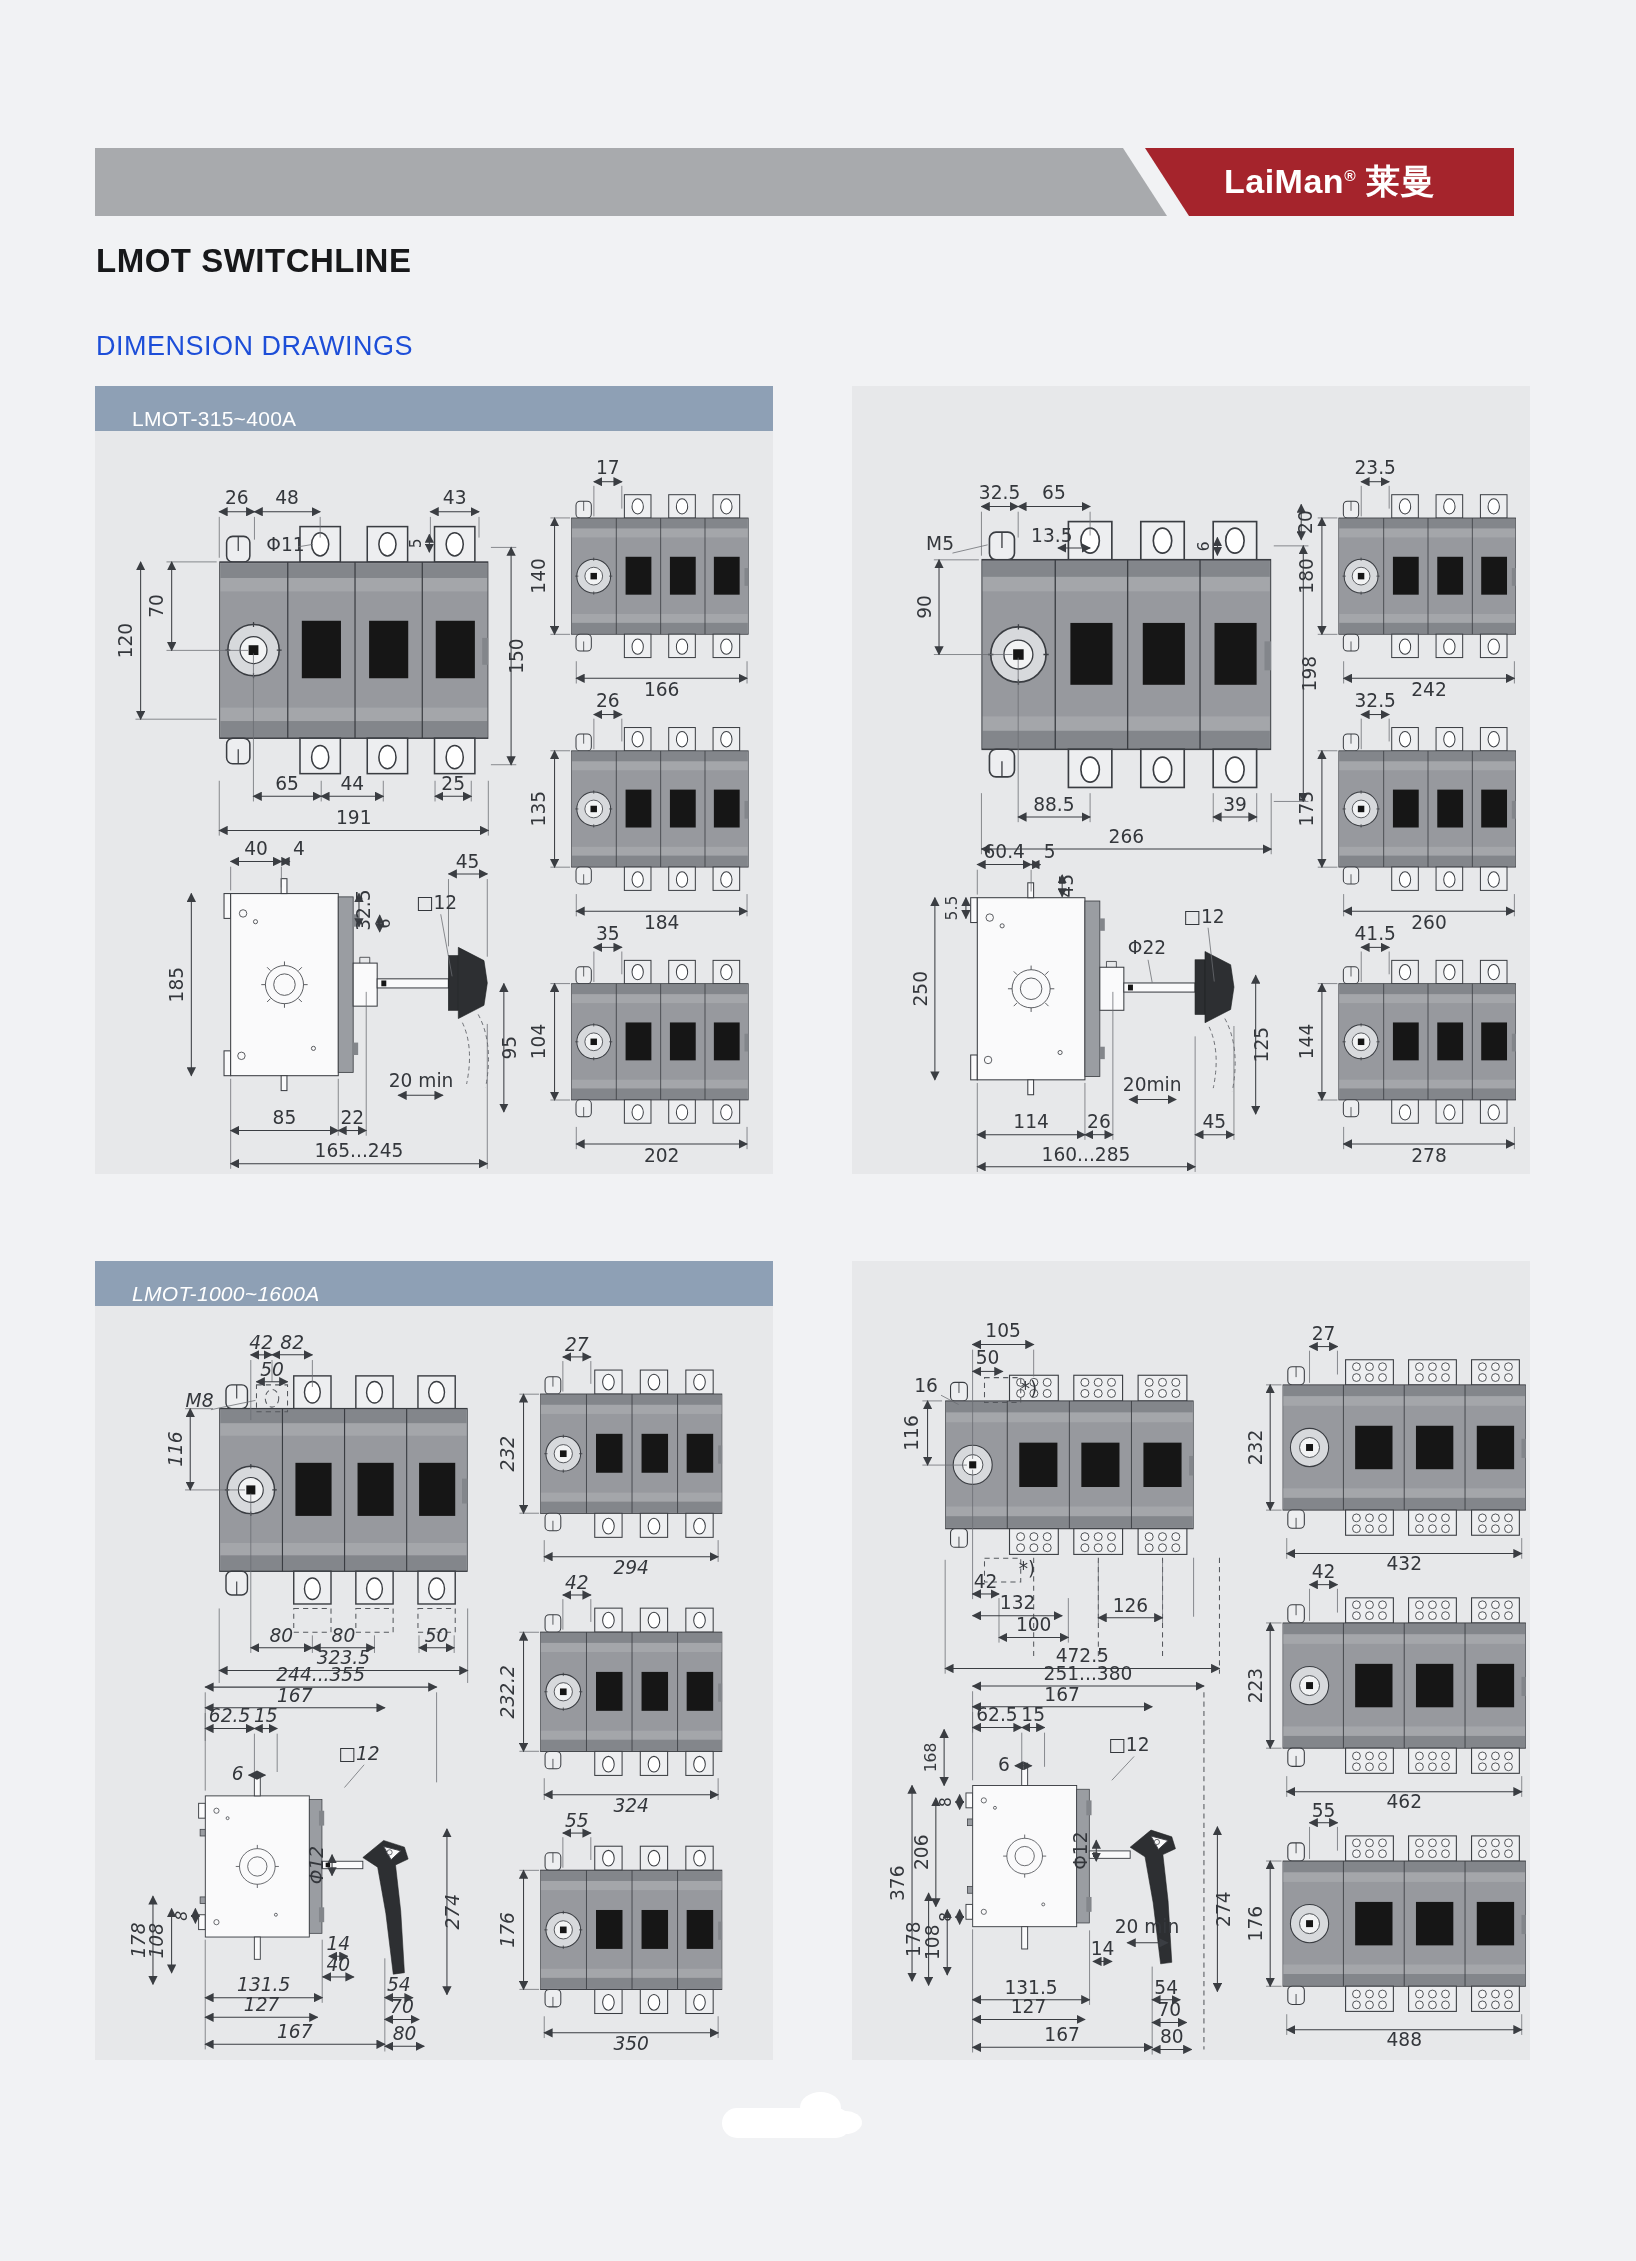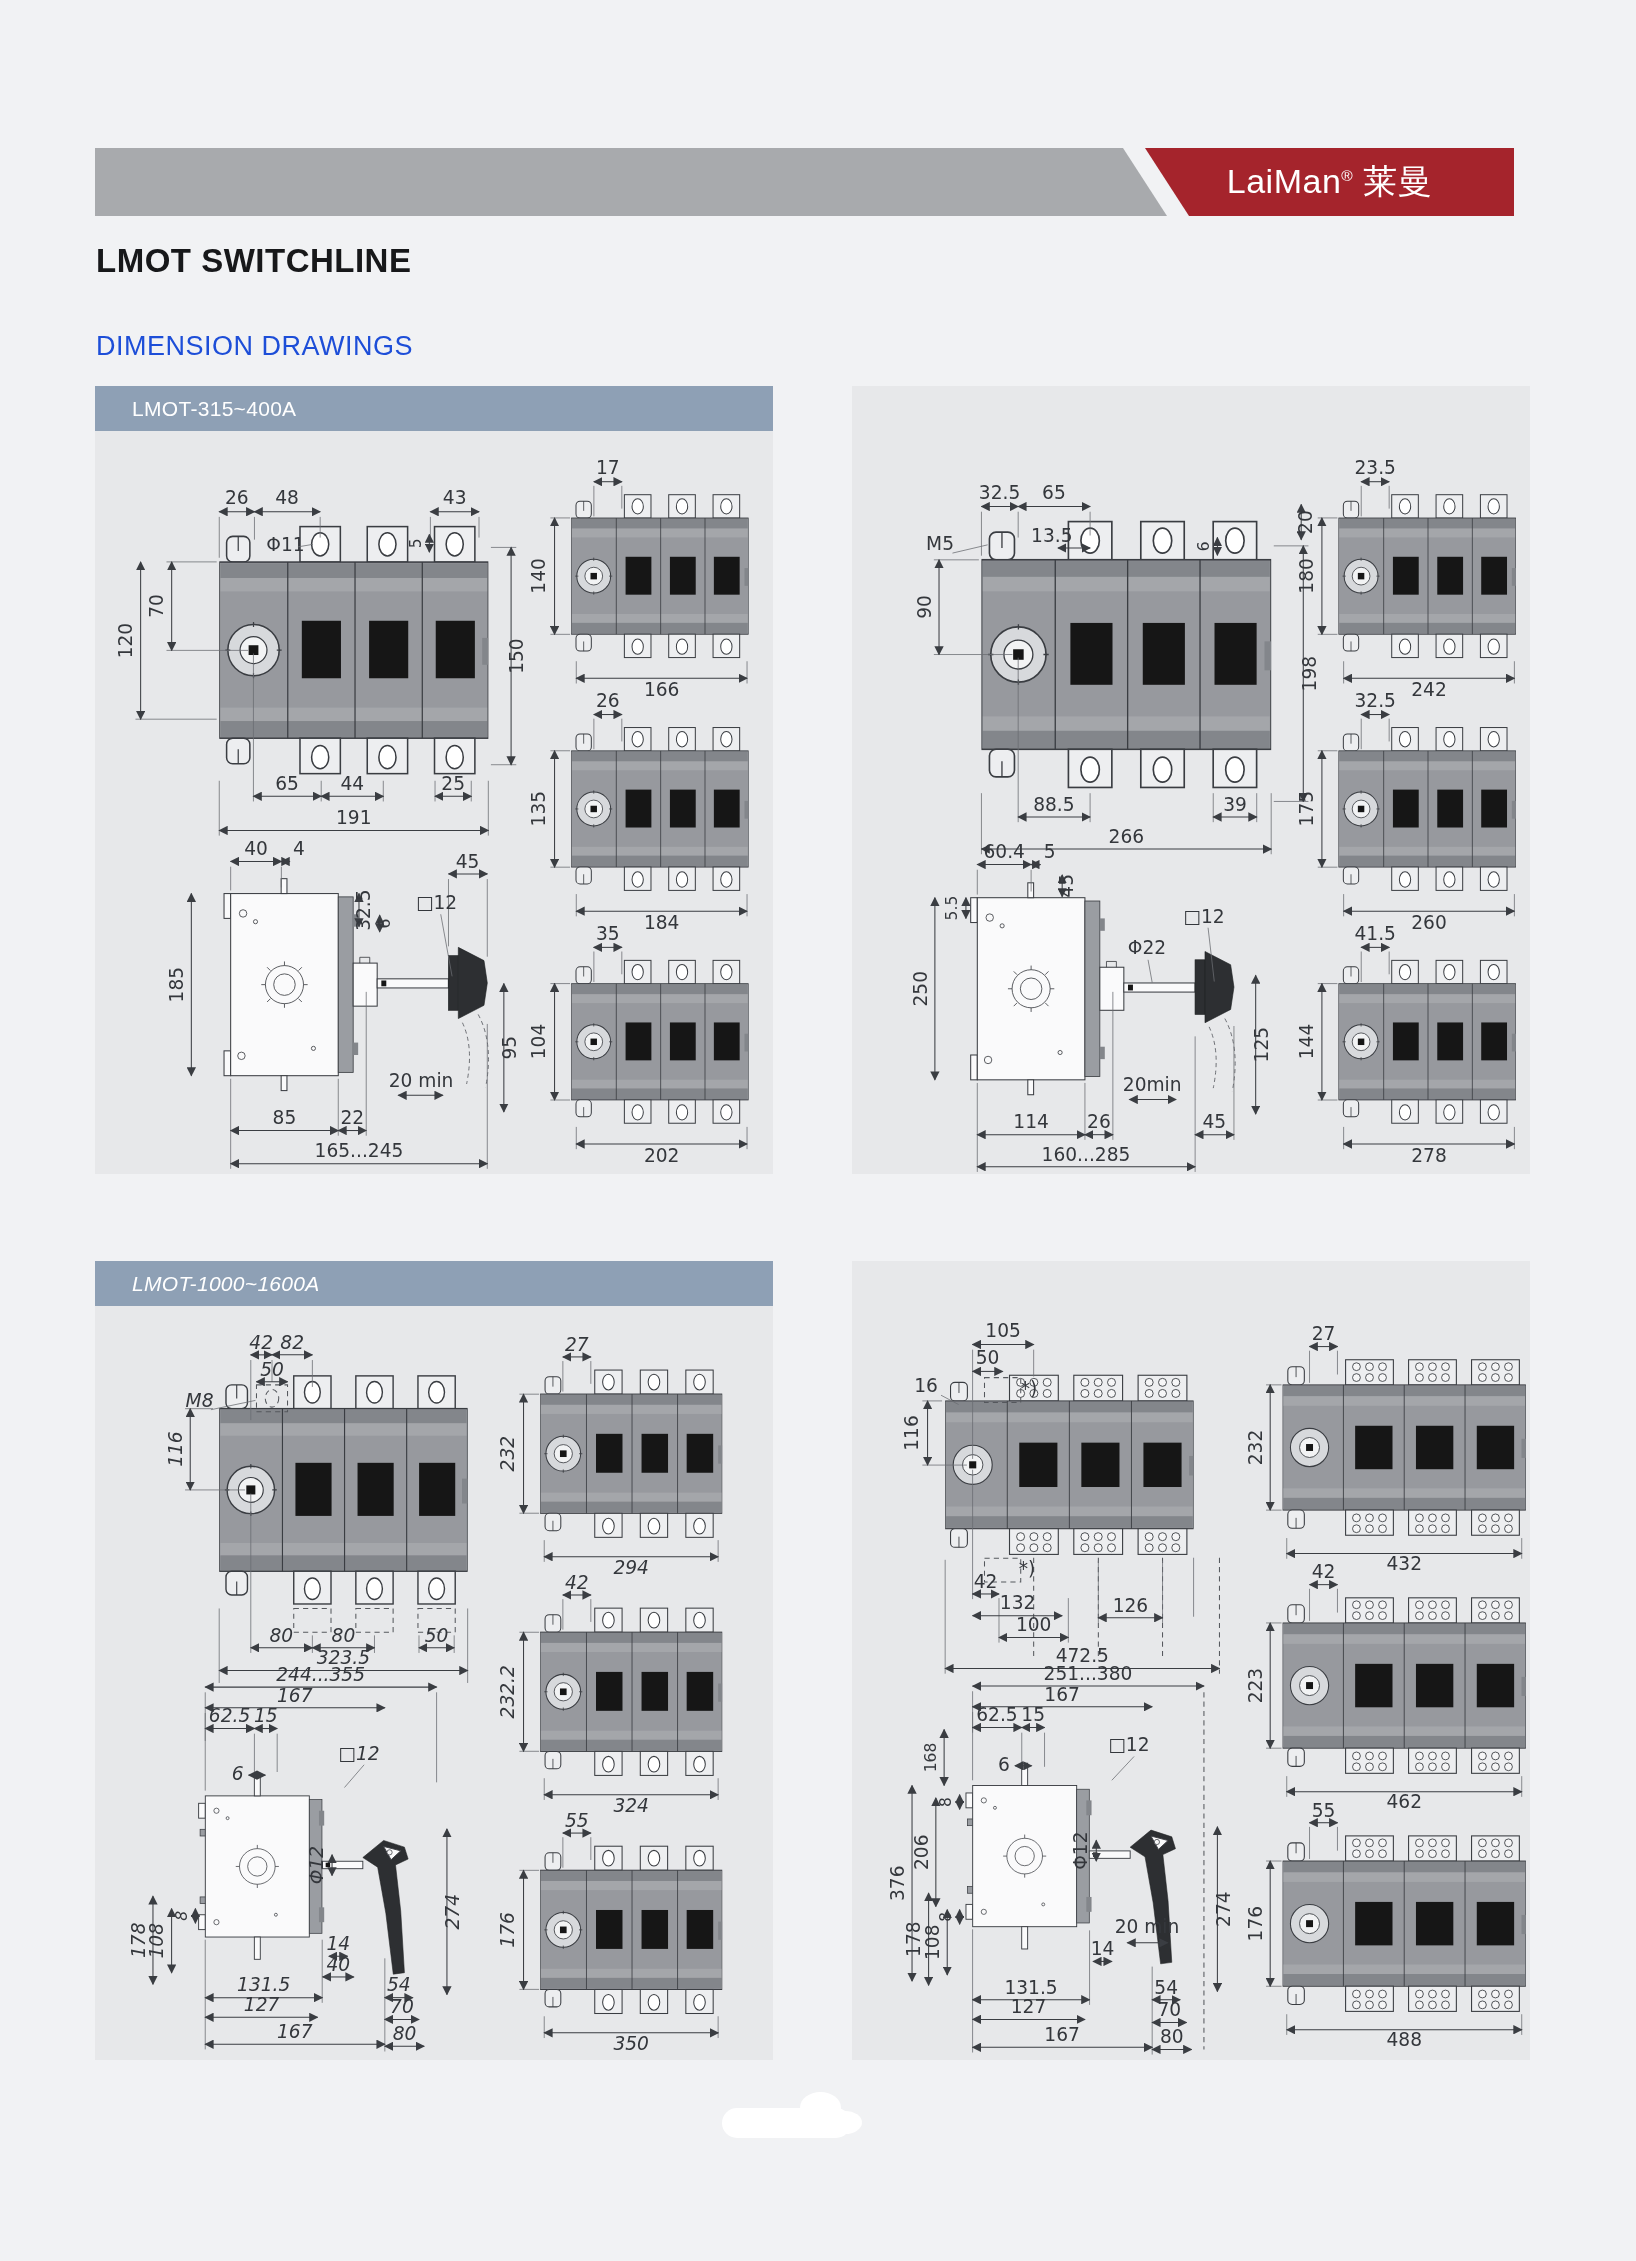--- a/index.html
+++ b/index.html
@@ -1,30 +1,30 @@
 <!DOCTYPE html>
 <html style="font-size:8.3px"><head>
 <meta charset="utf-8">
 <style>
   html,body{margin:0;padding:0;background:#dfe1e4;}
   .page{position:relative;width:1637px;height:2261px;background:#f1f2f4;font-family:"Liberation Sans",sans-serif;overflow:hidden;}
   .topbar{position:absolute;left:95px;top:148px;width:1072px;height:68px;background:#a8aaad;
           clip-path:polygon(0 0, calc(100% - 44px) 0, 100% 100%, 0 100%);}
   .logobar{position:absolute;left:1145px;top:148px;width:369px;height:68px;background:#a5242c;
           clip-path:polygon(0 0, 100% 0, 100% 100%, 44px 100%);display:flex;align-items:center;justify-content:center;}
-  .logobar .lg{color:#fff;font-size:34px;font-weight:400;letter-spacing:0.5px;white-space:nowrap;}
+  .logobar .lg{color:#fff;font-size:34px;font-weight:700;letter-spacing:0.5px;white-space:nowrap;}
   .logobar sup{font-size:15.5px;}
   .title{position:absolute;left:96px;top:242px;font-size:33px;font-weight:600;color:#17181a;letter-spacing:0.5px;}
   .subtitle{position:absolute;left:96px;top:331px;font-size:27px;font-weight:400;color:#1d4ed8;letter-spacing:0.5px;}
   .panel{position:absolute;width:678px;background:#e7e8ea;}
   .p1{left:95px;top:386px;height:788px;}
   .p2{left:852px;top:386px;height:788px;}
   .p3{left:95px;top:1261px;height:799px;font-style:italic;}
   .p4{left:852px;top:1261px;height:799px;}
-  .phead{position:absolute;left:0;top:0;width:100%;height:45px;background:#8ea0b5;display:flex;align-items:center;}
+  .phead{position:absolute;left:0;top:0;width:100%;height:45px;background:#8ea0b5;display:flex;align-items:flex-end;}
   .phead span{color:#fff;font-size:21px;font-weight:400;padding-left:37px;letter-spacing:0.3px;}
   .art{position:absolute;left:0;top:45px;}
   
   .body{fill:#97999e;stroke:#3a3d42;stroke-width:2.5;}
   .band{fill:#83868b;}
   .band2{fill:#a4a6aa;}
   .win{fill:#161616;}
   .tab{fill:#edeef0;stroke:#3a3d42;stroke-width:2.5;}
   .hole{fill:#fff;stroke:#3a3d42;stroke-width:2.5;}
   .hole2{fill:#f6f6f7;stroke:#3a3d42;stroke-width:2;}

